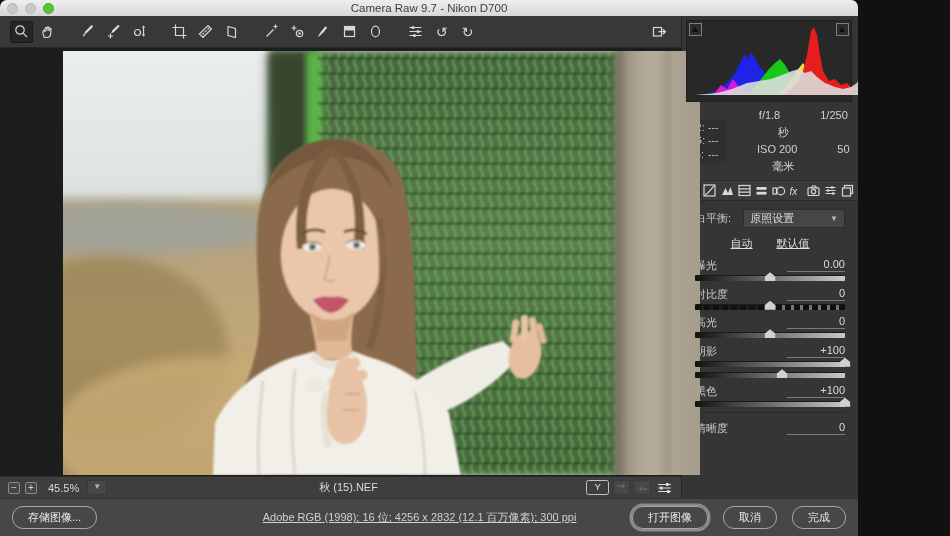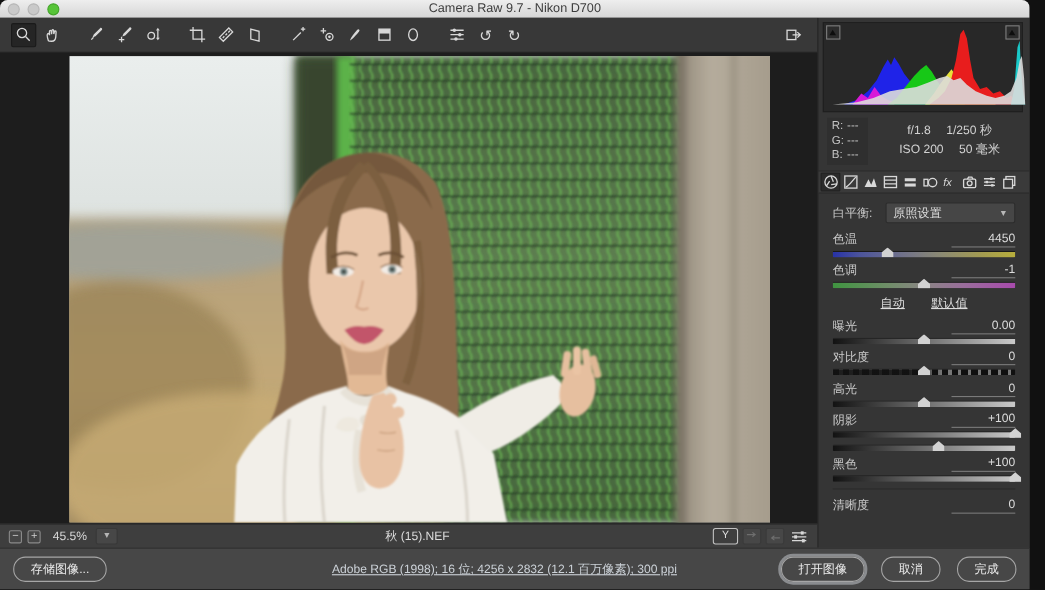--- a/index.html
+++ b/index.html
@@ -1,17 +1,17 @@
 <!DOCTYPE html>
 <html><head>
 <meta charset="utf-8">
 <style>
   html,body{margin:0;padding:0;background:#111;}
   body{width:950px;height:536px;font-family:"Liberation Sans","DejaVu Sans",sans-serif;-webkit-font-smoothing:antialiased;}
-  .window{width:936px;height:536px;border-radius:7px 7px 0 0;overflow:hidden;display:flex;flex-direction:column;background:#3a3a3a;}
+  .window{width:858px;height:536px;border-radius:7px 7px 0 0;overflow:hidden;display:flex;flex-direction:column;background:#3a3a3a;}
   
   .titlebar{height:16px;background:linear-gradient(#eeeeee,#d6d6d6);position:relative;display:flex;align-items:center;flex:0 0 auto;}
   .traffic{position:absolute;left:7px;top:2.5px;display:flex;gap:7px;}
   .tl{width:11px;height:11px;border-radius:50%;}
   .tl.dim{background:#c9c9c9;border:1px solid #b5b5b5;box-sizing:border-box;}
   .tl.green{background:#57c438;border:1px solid #43a529;box-sizing:border-box;}
   .title{width:100%;text-align:center;font-size:11.5px;color:#3d3d3d;}
   
   .content{flex:1;display:flex;min-height:0;}
   .left-col{width:755px;display:flex;flex-direction:column;background:#1e1e1e;}
@@ -39,21 +39,21 @@
   .right-col{width:195px;background:#353535;border-left:1px solid #252525;display:flex;flex-direction:column;font-size:11px;color:#c9c9c9;overflow:hidden;}
   .hist{position:relative;margin:4px 6px 0 4px;height:80px;background:#282828;border:1px solid #1f1f1f;flex:0 0 auto;}
   .hist svg{position:absolute;left:0;top:0;}
   .clip{position:absolute;top:2px;width:11px;height:11px;border:1px solid #7e7e7e;background:#2c2c2c;}
   .clip.l{left:2px}.clip.r{right:2px}
   .clip::after{content:"";position:absolute;left:1.5px;top:2.5px;border-left:3.5px solid transparent;border-right:3.5px solid transparent;border-bottom:5px solid #0d0d0d;}
   .info{display:flex;align-items:center;gap:8px;padding:5px 6px 5px 8px;border-bottom:1px solid #2a2a2a;flex:0 0 auto;}
   .rgb{background:#2f2f2f;padding:1px 8px 1px 4px;line-height:1.3;font-size:10.5px;color:#c4c4c4;}
   .rgb b{font-weight:normal;display:inline-block;width:14px;}
   .exif{flex:1;text-align:center;line-height:1.55;font-size:11px;color:#d2d2d2;}
-  .exif span{margin:0 7px;}
+  .exif span{margin:0 20px;}
   .tabs{display:flex;align-items:flex-end;padding:1px 2px;background:#3a3a3a;border-bottom:1px solid #292929;flex:0 0 auto;}
   .tab{width:18px;height:17px;display:flex;align-items:center;justify-content:center;border-radius:1px;}
   .tab.sel{background:#2b2b2b;border:1px solid #222;box-sizing:border-box;}
   .phead{position:relative;text-align:center;font-weight:bold;font-size:11px;color:#dedede;padding:3px 0 3px;border-bottom:1px solid #2a2a2a;flex:0 0 auto;}
   .pmenu{position:absolute;right:7px;top:5px;width:11px;height:7px;background:repeating-linear-gradient(#9d9d9d 0 1px,transparent 1px 3px);}
   .pbody{padding:5px 13px 0 13px;}
   .wb-row{display:flex;align-items:center;gap:12px;margin:3px 0 8px;}
   .select{flex:1;height:17px;background:#464646;border:1px solid #2c2c2c;border-radius:2px;display:flex;align-items:center;padding:0 6px;color:#ddd;}
   .select .chev{margin-left:auto;font-size:8px;color:#b8b8b8;}
   .slider{margin-bottom:5.5px;}
@@ -426,40 +426,20 @@
 
 
       <div class="pbody">
         <div class="wb-row">
           <span>白平衡:</span>
           <div class="select">
             <span>原照设置</span>
             <span class="chev">▼</span>
           </div>
         </div>
-        <div id="wb-sliders">
-            <div class="slider">
-              <div class="sl-top">
-                <span class="sl-label">色温</span>
-                <span class="sl-value">4450</span>
-              </div>
-              <div class="sl-track tr-temp">
-                <div class="sl-thumb" style="left:30%"></div>
-              </div>
-            </div>
-            <div class="slider">
-              <div class="sl-top">
-                <span class="sl-label">色调</span>
-                <span class="sl-value">-1</span>
-              </div>
-              <div class="sl-track tr-tint">
-                <div class="sl-thumb" style="left:50%"></div>
-              </div>
-            </div>
-          </div>
         <div class="links">
           <span>自动</span>
           <span>默认值</span>
         </div>
         <div id="tone-sliders">
             <div class="slider">
               <div class="sl-top">
                 <span class="sl-label">曝光</span>
                 <span class="sl-value">0.00</span>
               </div>

